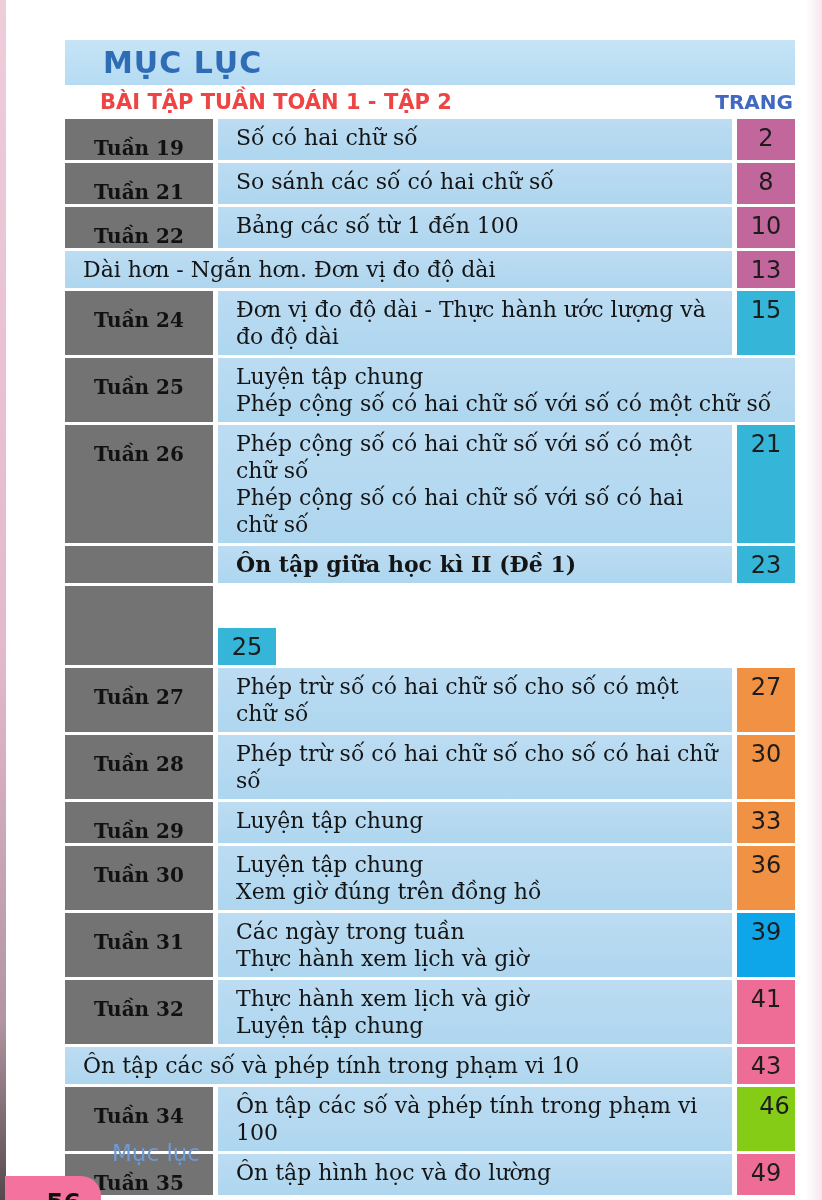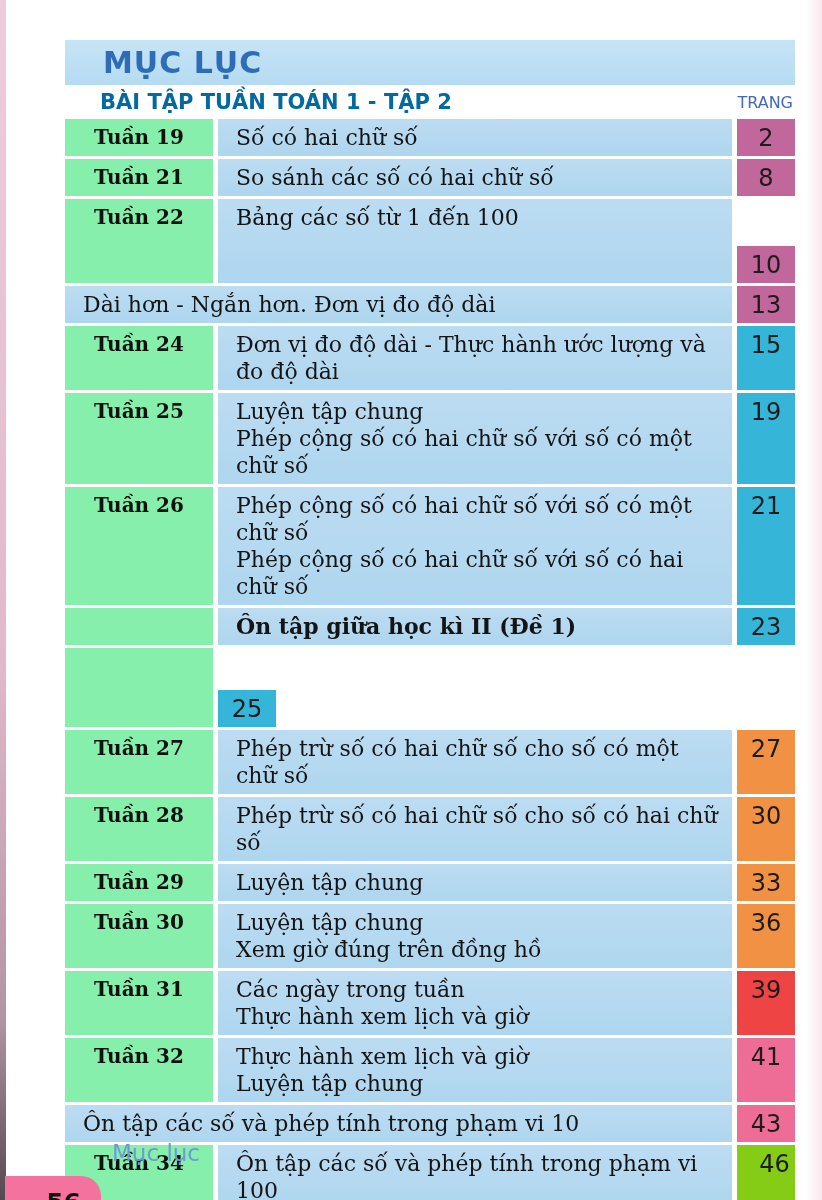--- a/index.html
+++ b/index.html
@@ -29,32 +29,32 @@
   .banner-title {
     padding-left: 38px;
     font-size: 30px; font-weight: bold; letter-spacing: 1px;
     color: #2e6cb6;
   }
   .subheader {
     height: 34px; width: 730px;
     display: flex; align-items: center; justify-content: space-between;
   }
   .subtitle {
-    padding-left: 35px; font-size: 21px; font-weight: bold; color: #0369a1; text-align: right;
-  }
-  .trang { font-size: 16px; font-weight: normal; color: #4169c0; padding-right: 2px; }
+    padding-left: 35px; font-size: 21px; font-weight: bold; color: #ef4444; text-align: right;
+  }
+  .trang { font-size: 20px; font-weight: bold; color: #4169c0; padding-right: 2px; }
 
   .toc-table { width: 730px; display: flex; flex-direction: column; }
   .row { display: flex; gap: 5px; margin-bottom: 3px; }
   .cell { min-height: 37px; }
   .week {
     width: 148px; flex: 0 0 148px;
-    background: #86efac;
+    background: #737373;
     font-family: "DejaVu Serif", serif; font-weight: bold; font-size: 20px; color: #111;
-    text-align: center; padding-top: 6px;
+    text-align: center; padding-top: 17px;
   }
   .title {
     flex: 1 1 auto;
     background: linear-gradient(180deg, #bcdcf2 0%, #aed6ef 100%);
     font-family: "DejaVu Serif", serif; font-size: 22px; color: #141414;
     padding: 5px 6px 5px 18px;
   }
   .title.bold { font-weight: bold; }
   .title-line { line-height: 27px; }
   .page {
@@ -104,21 +104,21 @@
           <div class="title-line">So sánh các số có hai chữ số</div>
         </div>
     <div class="cell page" style="background: rgb(194, 103, 156);">8</div>
   </div>
 
   <div class="row">
     <div class="cell week">Tuần 22</div>
     <div class="cell title">
           <div class="title-line">Bảng các số từ 1 đến 100</div>
         </div>
-    <div class="cell page" style="background: rgb(194, 103, 156); margin-top: 47px;">10</div>
+    <div class="cell page" style="background: rgb(194, 103, 156);">10</div>
   </div>
 
   <div class="row">
     <div class="cell title">
           <div class="title-line">Dài hơn - Ngắn hơn. Đơn vị đo độ dài</div>
         </div>
     <div class="cell page" style="background: rgb(194, 103, 156);">13</div>
   </div>
 
   <div class="row">
@@ -128,21 +128,20 @@
         </div>
     <div class="cell page" style="background: rgb(53, 181, 216);">15</div>
   </div>
 
   <div class="row">
     <div class="cell week">Tuần 25</div>
     <div class="cell title">
           <div class="title-line">Luyện tập chung</div>
           <div class="title-line">Phép cộng số có hai chữ số với số có một chữ số</div>
         </div>
-    <div class="cell page" style="background: rgb(53, 181, 216);">19</div>
   </div>
 
   <div class="row">
     <div class="cell week">Tuần 26</div>
     <div class="cell title">
           <div class="title-line">Phép cộng số có hai chữ số với số có một chữ số</div>
           <div class="title-line">Phép cộng số có hai chữ số với số có hai chữ số</div>
         </div>
     <div class="cell page" style="background: rgb(53, 181, 216);">21</div>
   </div>
@@ -192,21 +191,21 @@
         </div>
     <div class="cell page" style="background: rgb(241, 145, 67);">36</div>
   </div>
 
   <div class="row">
     <div class="cell week">Tuần 31</div>
     <div class="cell title">
           <div class="title-line">Các ngày trong tuần</div>
           <div class="title-line">Thực hành xem lịch và giờ</div>
         </div>
-    <div class="cell page" style="background: #ef4444;">39</div>
+    <div class="cell page" style="background: #0ea5e9;">39</div>
   </div>
 
   <div class="row">
     <div class="cell week">Tuần 32</div>
     <div class="cell title">
           <div class="title-line">Thực hành xem lịch và giờ</div>
           <div class="title-line">Luyện tập chung</div>
         </div>
     <div class="cell page" style="background: rgb(238, 109, 150);">41</div>
   </div>

